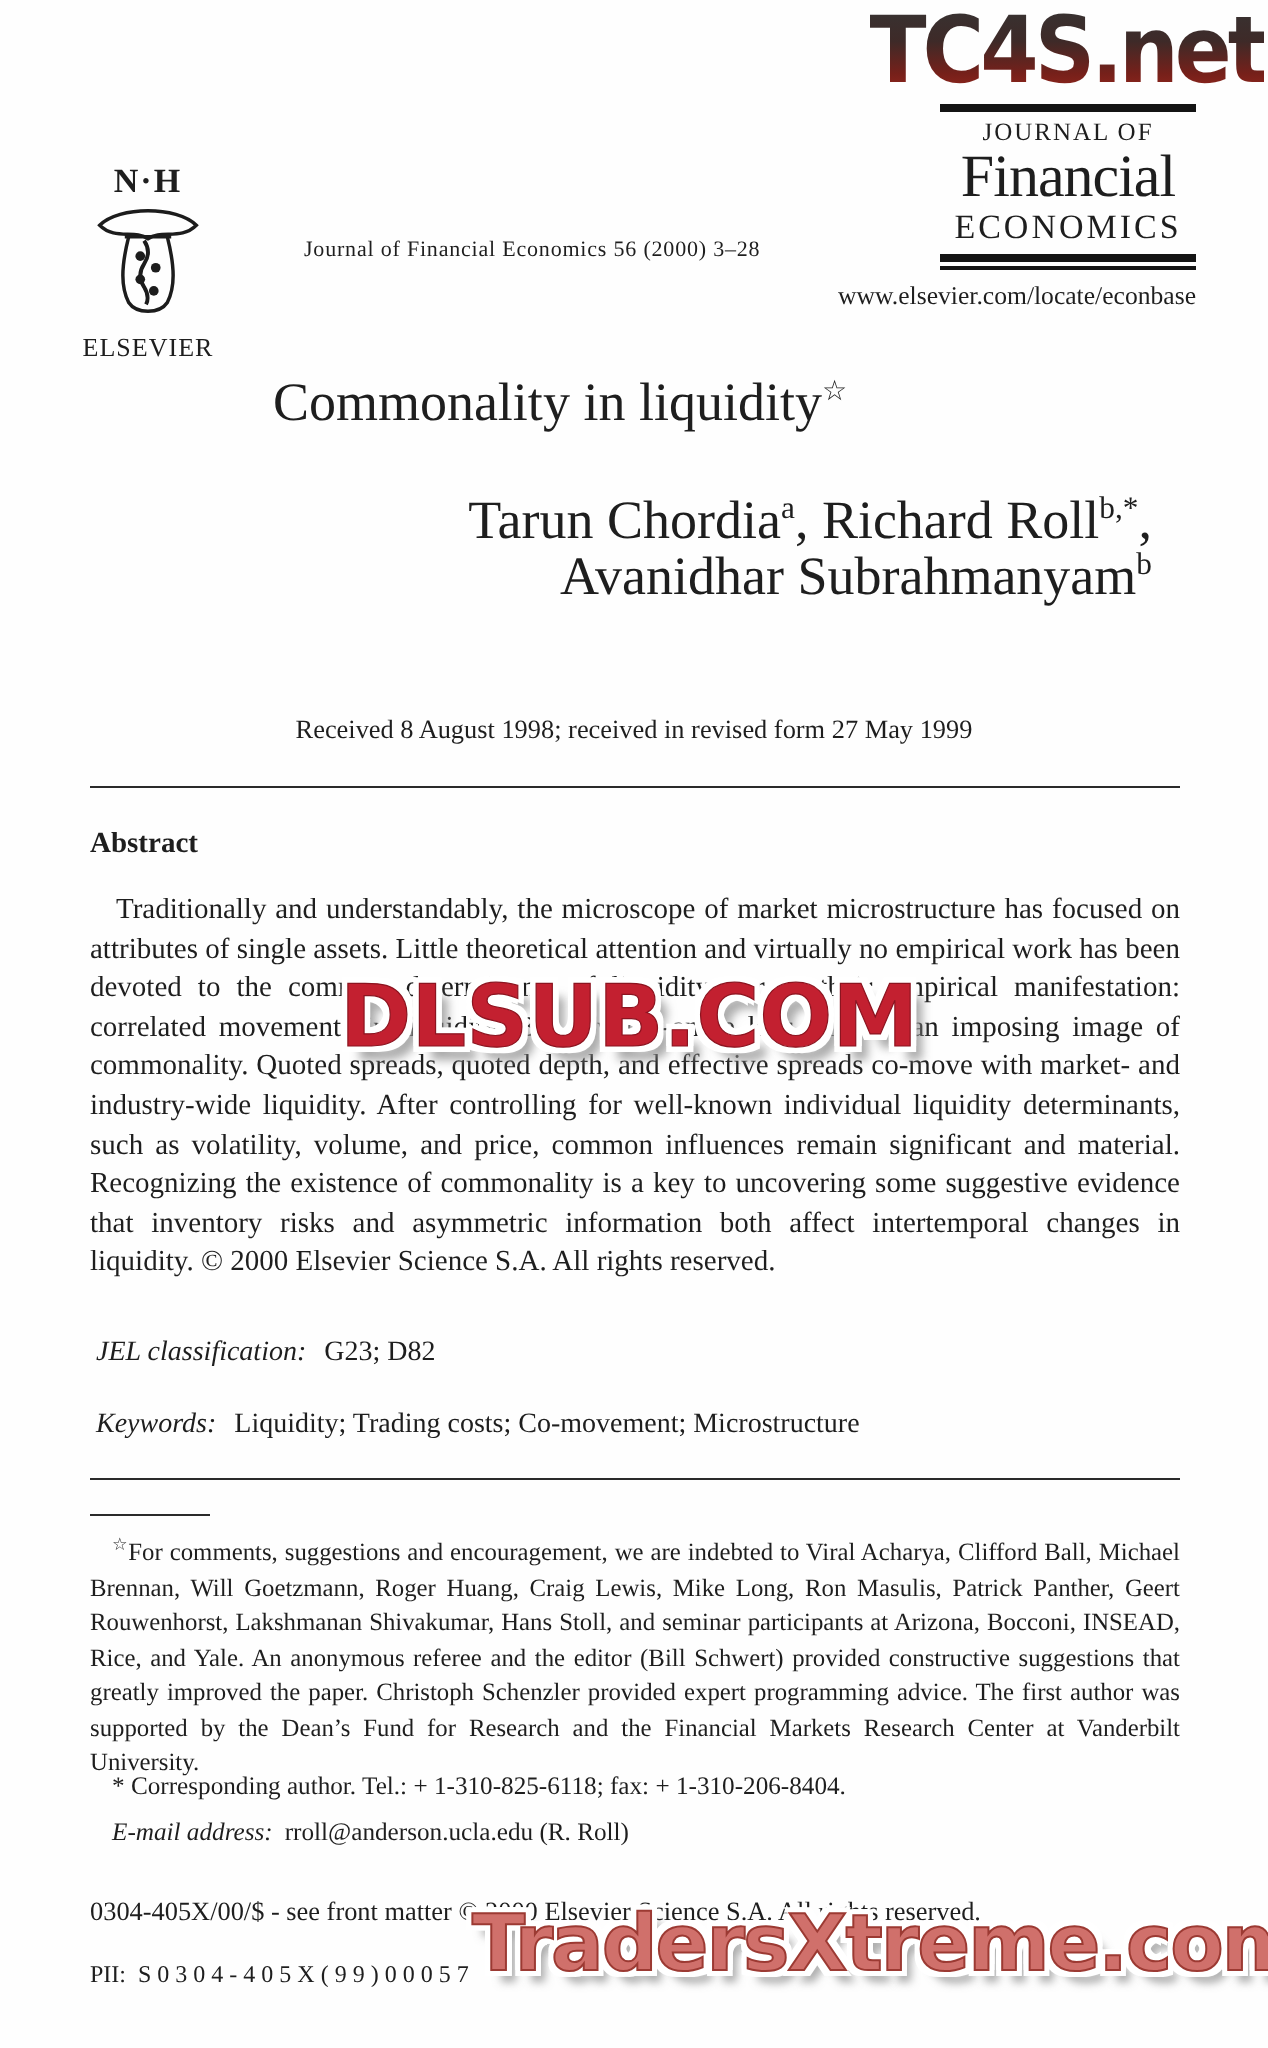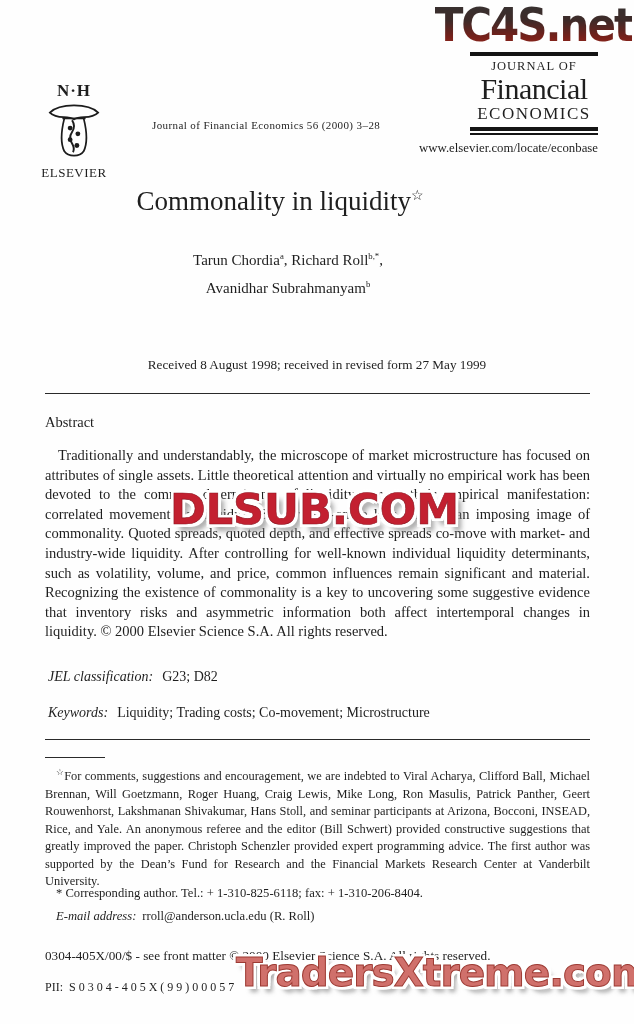--- a/index.html
+++ b/index.html
@@ -20,32 +20,32 @@
   .jfe-rule-mid   { height:2px; background:#141414; margin-top:2px; }
   .jfe-l1 { font-size:12.5px; letter-spacing:1px; margin-top:3px; white-space:nowrap; }
   .jfe-l2 { font-size:30px; line-height:30px; letter-spacing:-0.5px; white-space:nowrap; }
   .jfe-l3 { font-size:17px; letter-spacing:1.5px; margin-bottom:3px; white-space:nowrap; }
 
   .website { position:absolute; right:36px; top:141px; font-size:12.8px; white-space:nowrap; }
 
   
   .title { position:absolute; left:0; top:186px; width:560px; text-align:center; font-size:27px; }
   .title sup { font-size:0.52em; vertical-align:super; line-height:0; }
-  .authors { position:absolute; left:0; top:246px; width:576px; text-align:center; font-size:15px; line-height:28px; }
+  .authors { position:absolute; left:0; top:246px; width:576px; text-align:right; font-size:27px; line-height:28px; }
   .authors sup { font-size:0.58em; vertical-align:super; line-height:0; }
   .affils { position:absolute; left:0; top:312px; width:634px; text-align:center; font-style:italic; font-size:12.3px; line-height:17.5px; }
   .affils sup { font-size:0.65em; vertical-align:super; line-height:0; }
   .received { position:absolute; left:0; top:357px; width:634px; text-align:center; font-size:13.2px; }
 
   .hr { position:absolute; left:45px; width:545px; height:1px; background:#2a2a2a; }
   .hr1 { top:393px; } .hr2 { top:739px; }
   .fn-rule { position:absolute; left:45px; top:757px; width:60px; height:1px; background:#2a2a2a; }
 
   
-  .abs-head { position:absolute; left:45px; top:414px; font-size:14.5px; font-weight:normal; }
+  .abs-head { position:absolute; left:45px; top:414px; font-size:14.5px; font-weight:bold; }
   .abs-text { position:absolute; left:45px; top:446px; width:545px; font-size:14.5px; line-height:19.6px;
               text-align:justify; text-indent:13px; }
 
   .jel, .kw { position:absolute; left:48px; font-size:14px; }
   .jel { top:669px; } .kw { top:705px; }
   .it  { font-style:italic; }
   .val { margin-left:9px; }
 
   
   .fn { position:absolute; left:45px; top:768px; width:545px; font-size:12.4px; line-height:17.5px;

